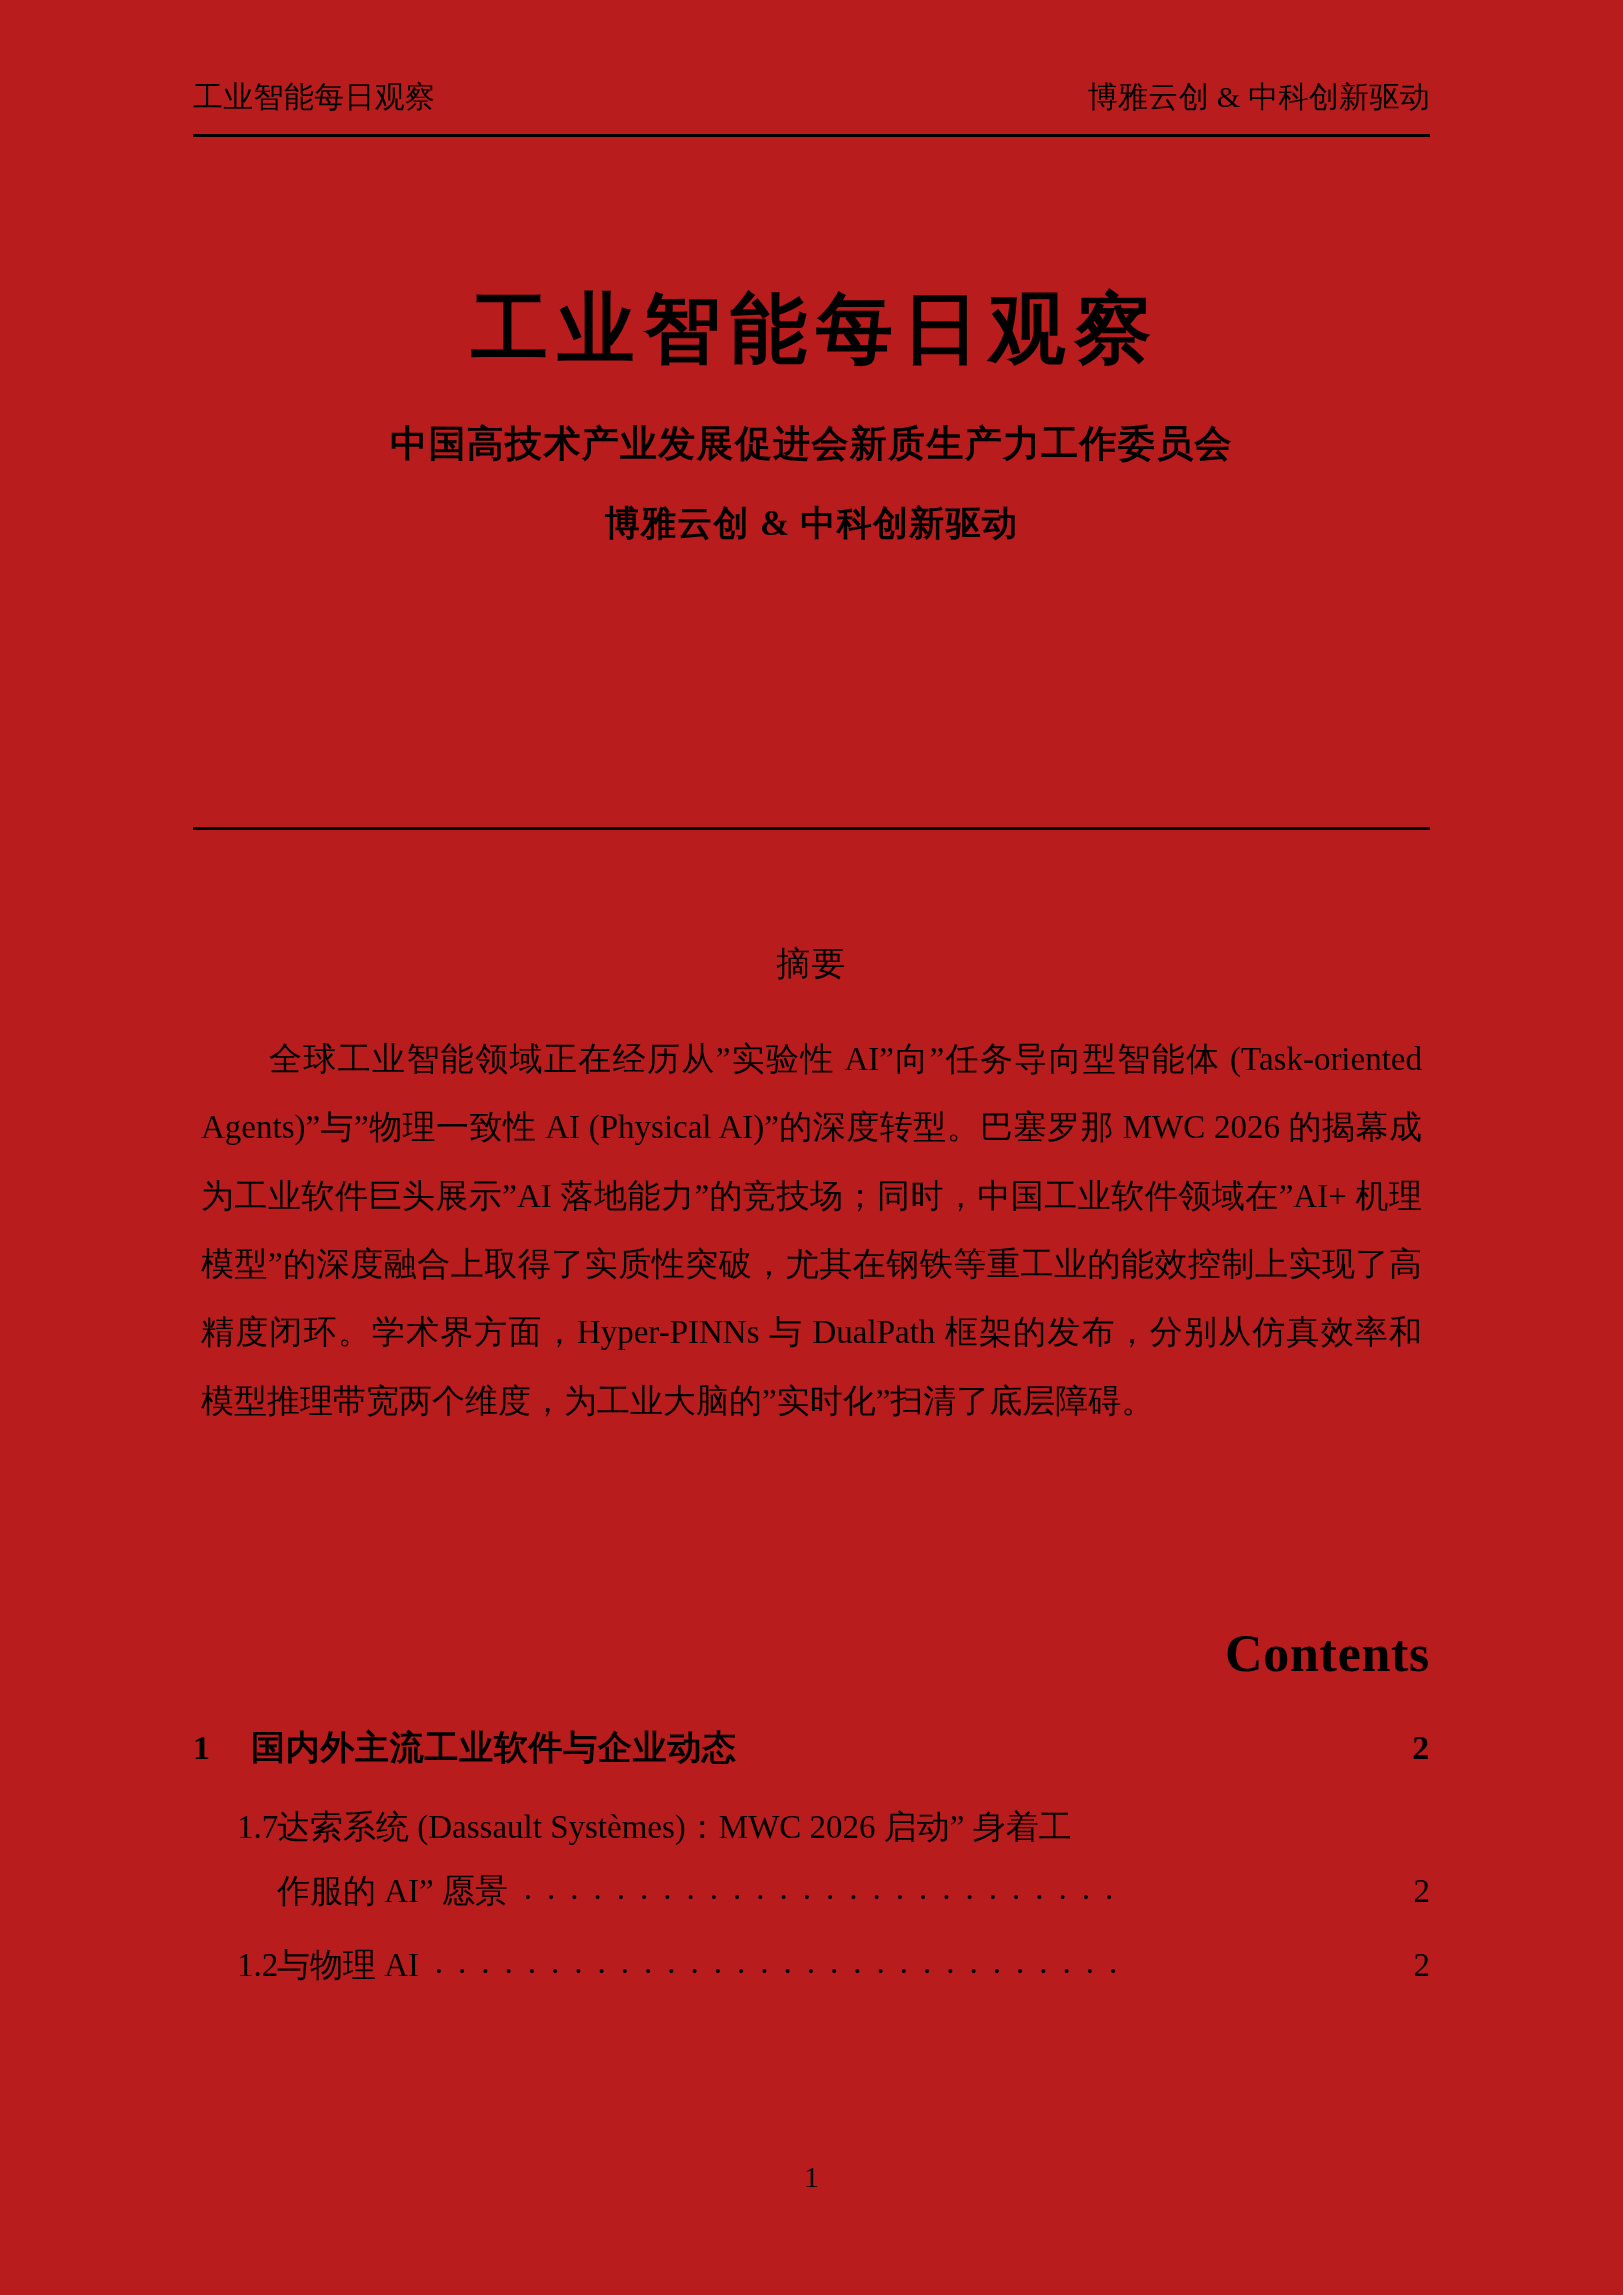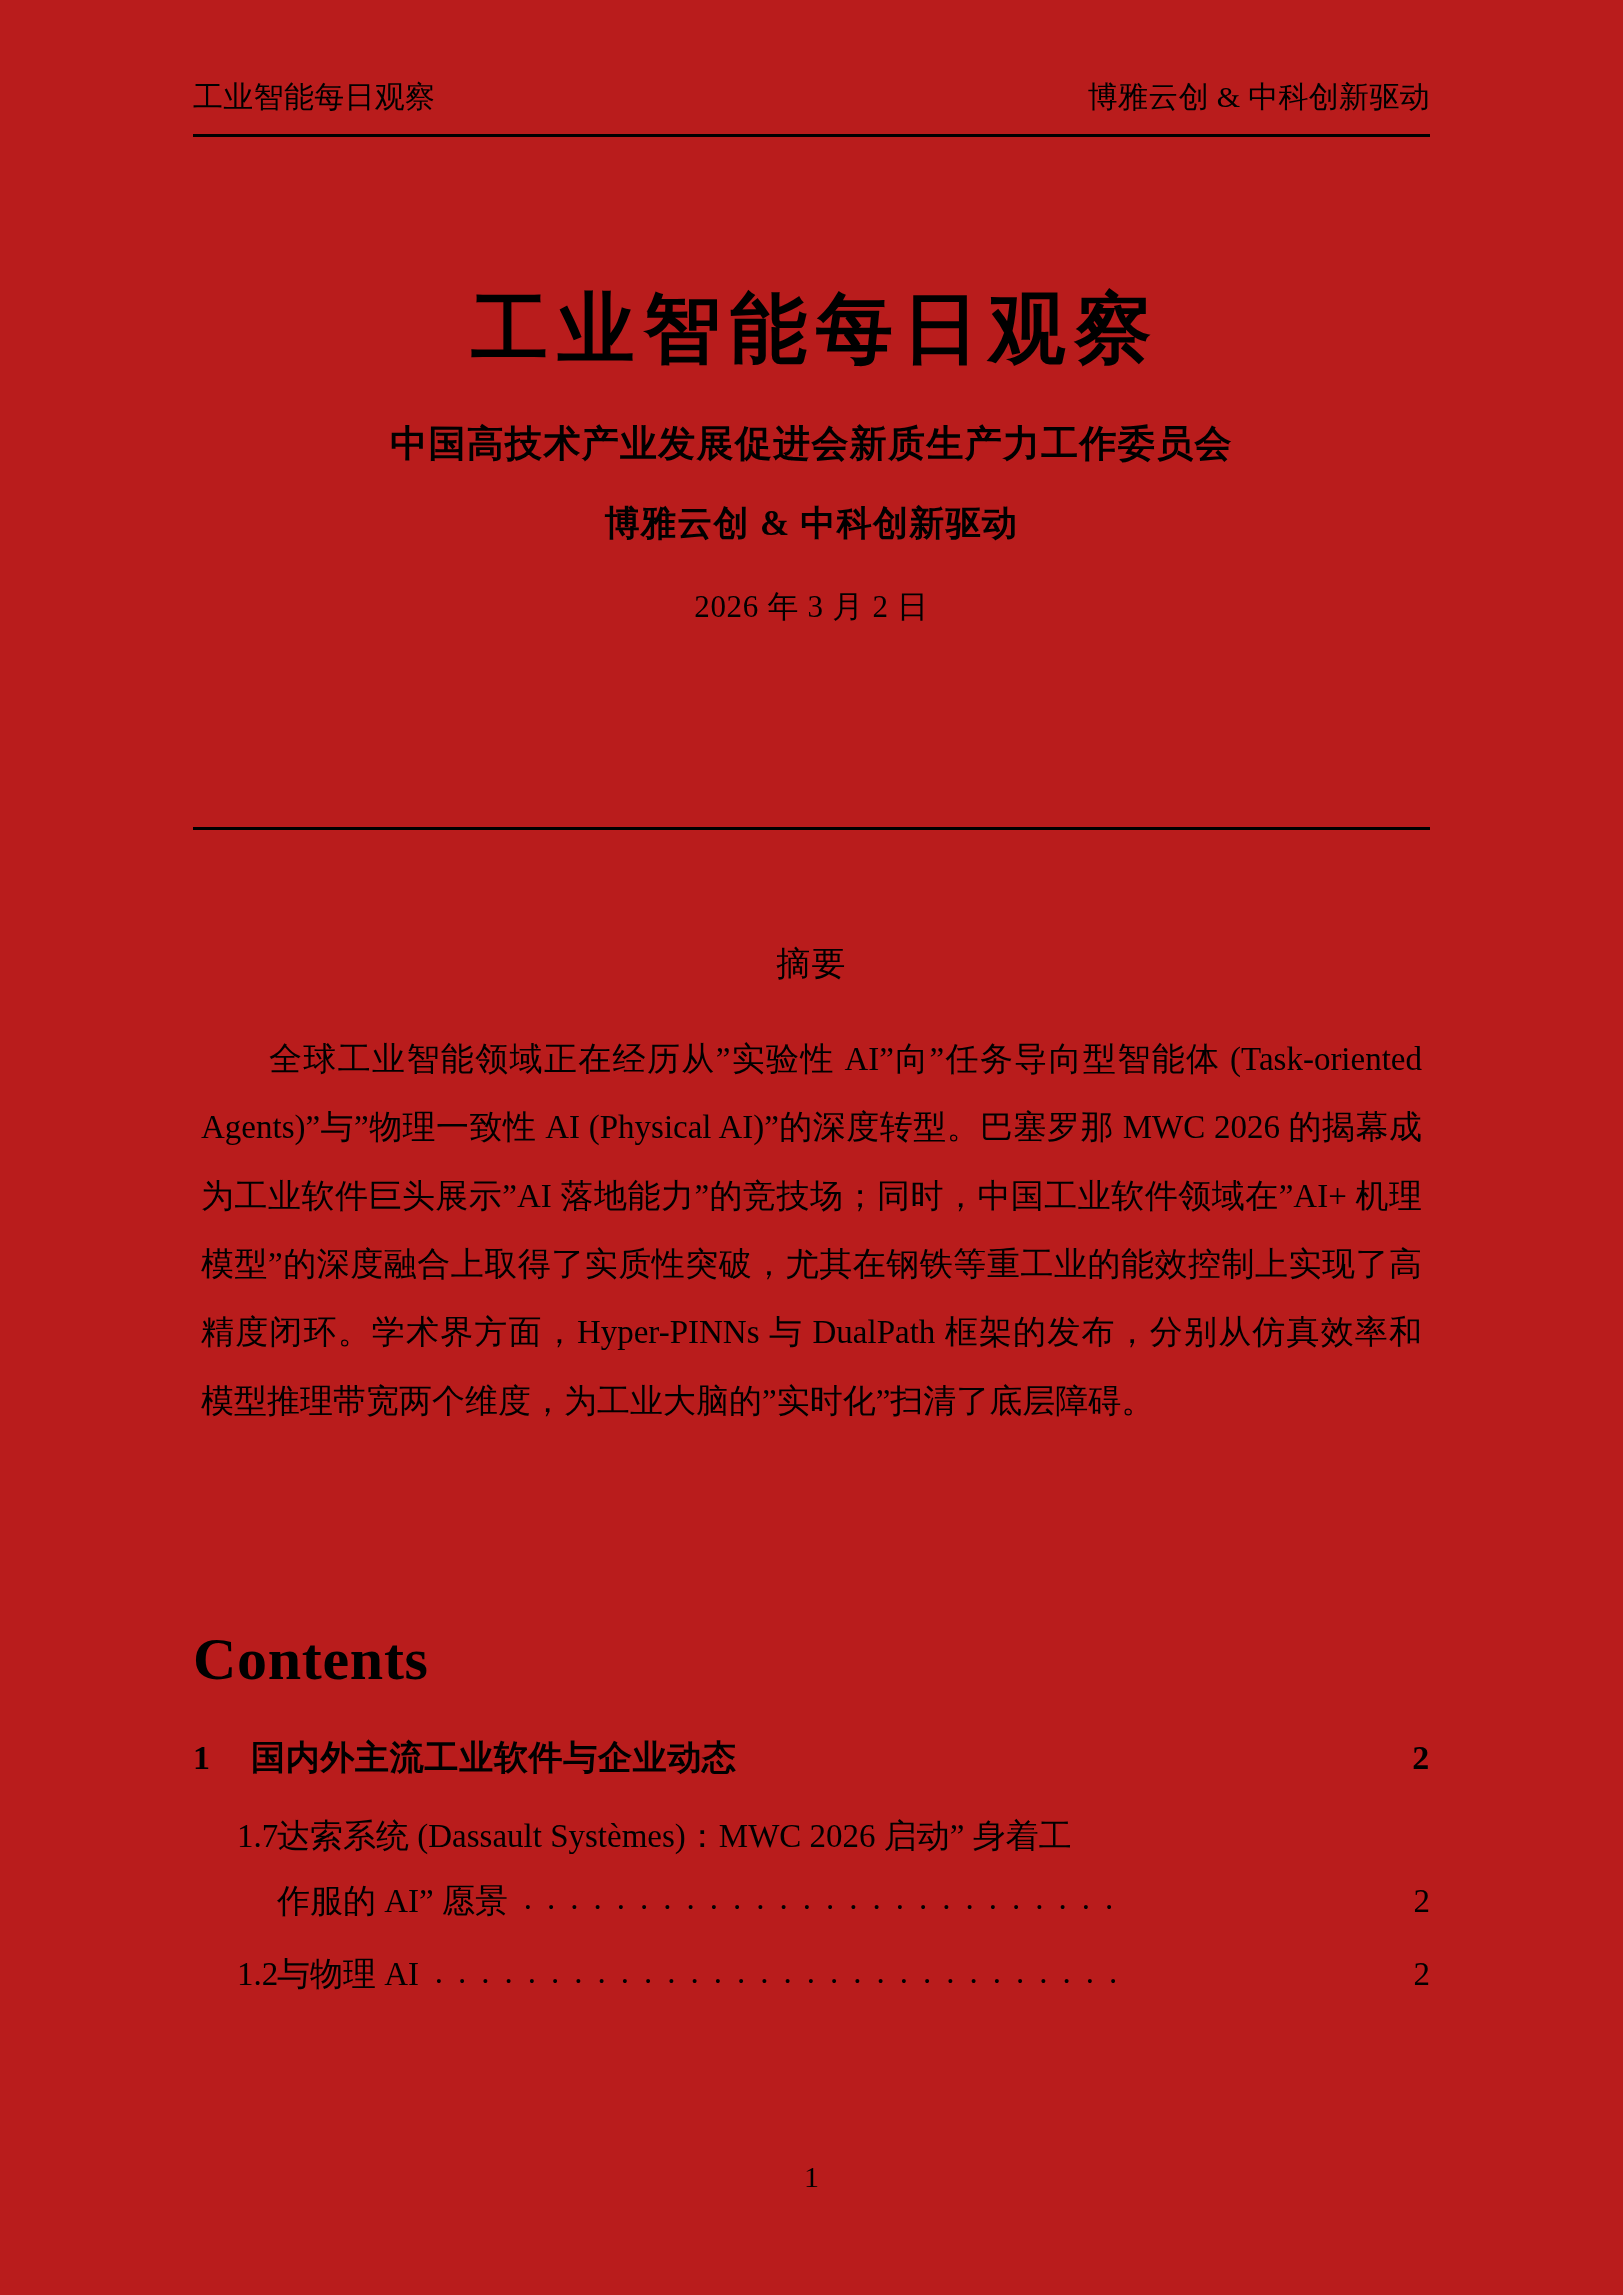--- a/index.html
+++ b/index.html
@@ -129,25 +129,26 @@
 
   
   .contents {
     position: absolute;
     left: 193px;
     top: 1623px;
     width: 1237px;
   }
 
   .contents-heading {
-    font-size: 60px;
+    font-size: 52px;
     font-weight: bold;
     letter-spacing: 0.7px;
     line-height: 1.2;
     margin: 0 0 38px 0;
+    text-align: right;
   }
 
   .toc-l1 {
     display: flex;
     align-items: baseline;
     font-size: 34px;
     font-weight: bold;
     letter-spacing: 0.7px;
     line-height: 1.45;
     margin-bottom: 22px;
@@ -239,21 +240,20 @@
   <div class="page-header">
     <span class="header-left">工业智能每日观察</span>
     <span class="header-right">博雅云创 &amp; 中科创新驱动</span>
   </div>
   <div class="header-rule"></div>
 
   <div class="title-block">
     <h1 class="doc-title">工业智能每日观察</h1>
     <div class="doc-org">中国高技术产业发展促进会新质生产力工作委员会</div>
     <div class="doc-sponsor">博雅云创 &amp; 中科创新驱动</div>
-    <div class="doc-date">2026 年 3 月 2 日</div>
   </div>
   <div class="title-rule"></div>
 
   <div class="abstract">
     <div class="abstract-heading">摘要</div>
     <p class="abstract-body">全球工业智能领域正在经历从”实验性 AI”向”任务导向型智能体 (Task-oriented Agents)”与”物理一致性 AI (Physical AI)”的深度转型。巴塞罗那 MWC 2026 的揭幕成为工业软件巨头展示”AI 落地能力”的竞技场；同时，中国工业软件领域在”AI+ 机理模型”的深度融合上取得了实质性突破，尤其在钢铁等重工业的能效控制上实现了高精度闭环。学术界方面，Hyper-PINNs 与 DualPath 框架的发布，分别从仿真效率和模型推理带宽两个维度，为工业大脑的”实时化”扫清了底层障碍。</p>
   </div>
 
   <div class="contents">
     <div class="contents-heading">Contents</div>

